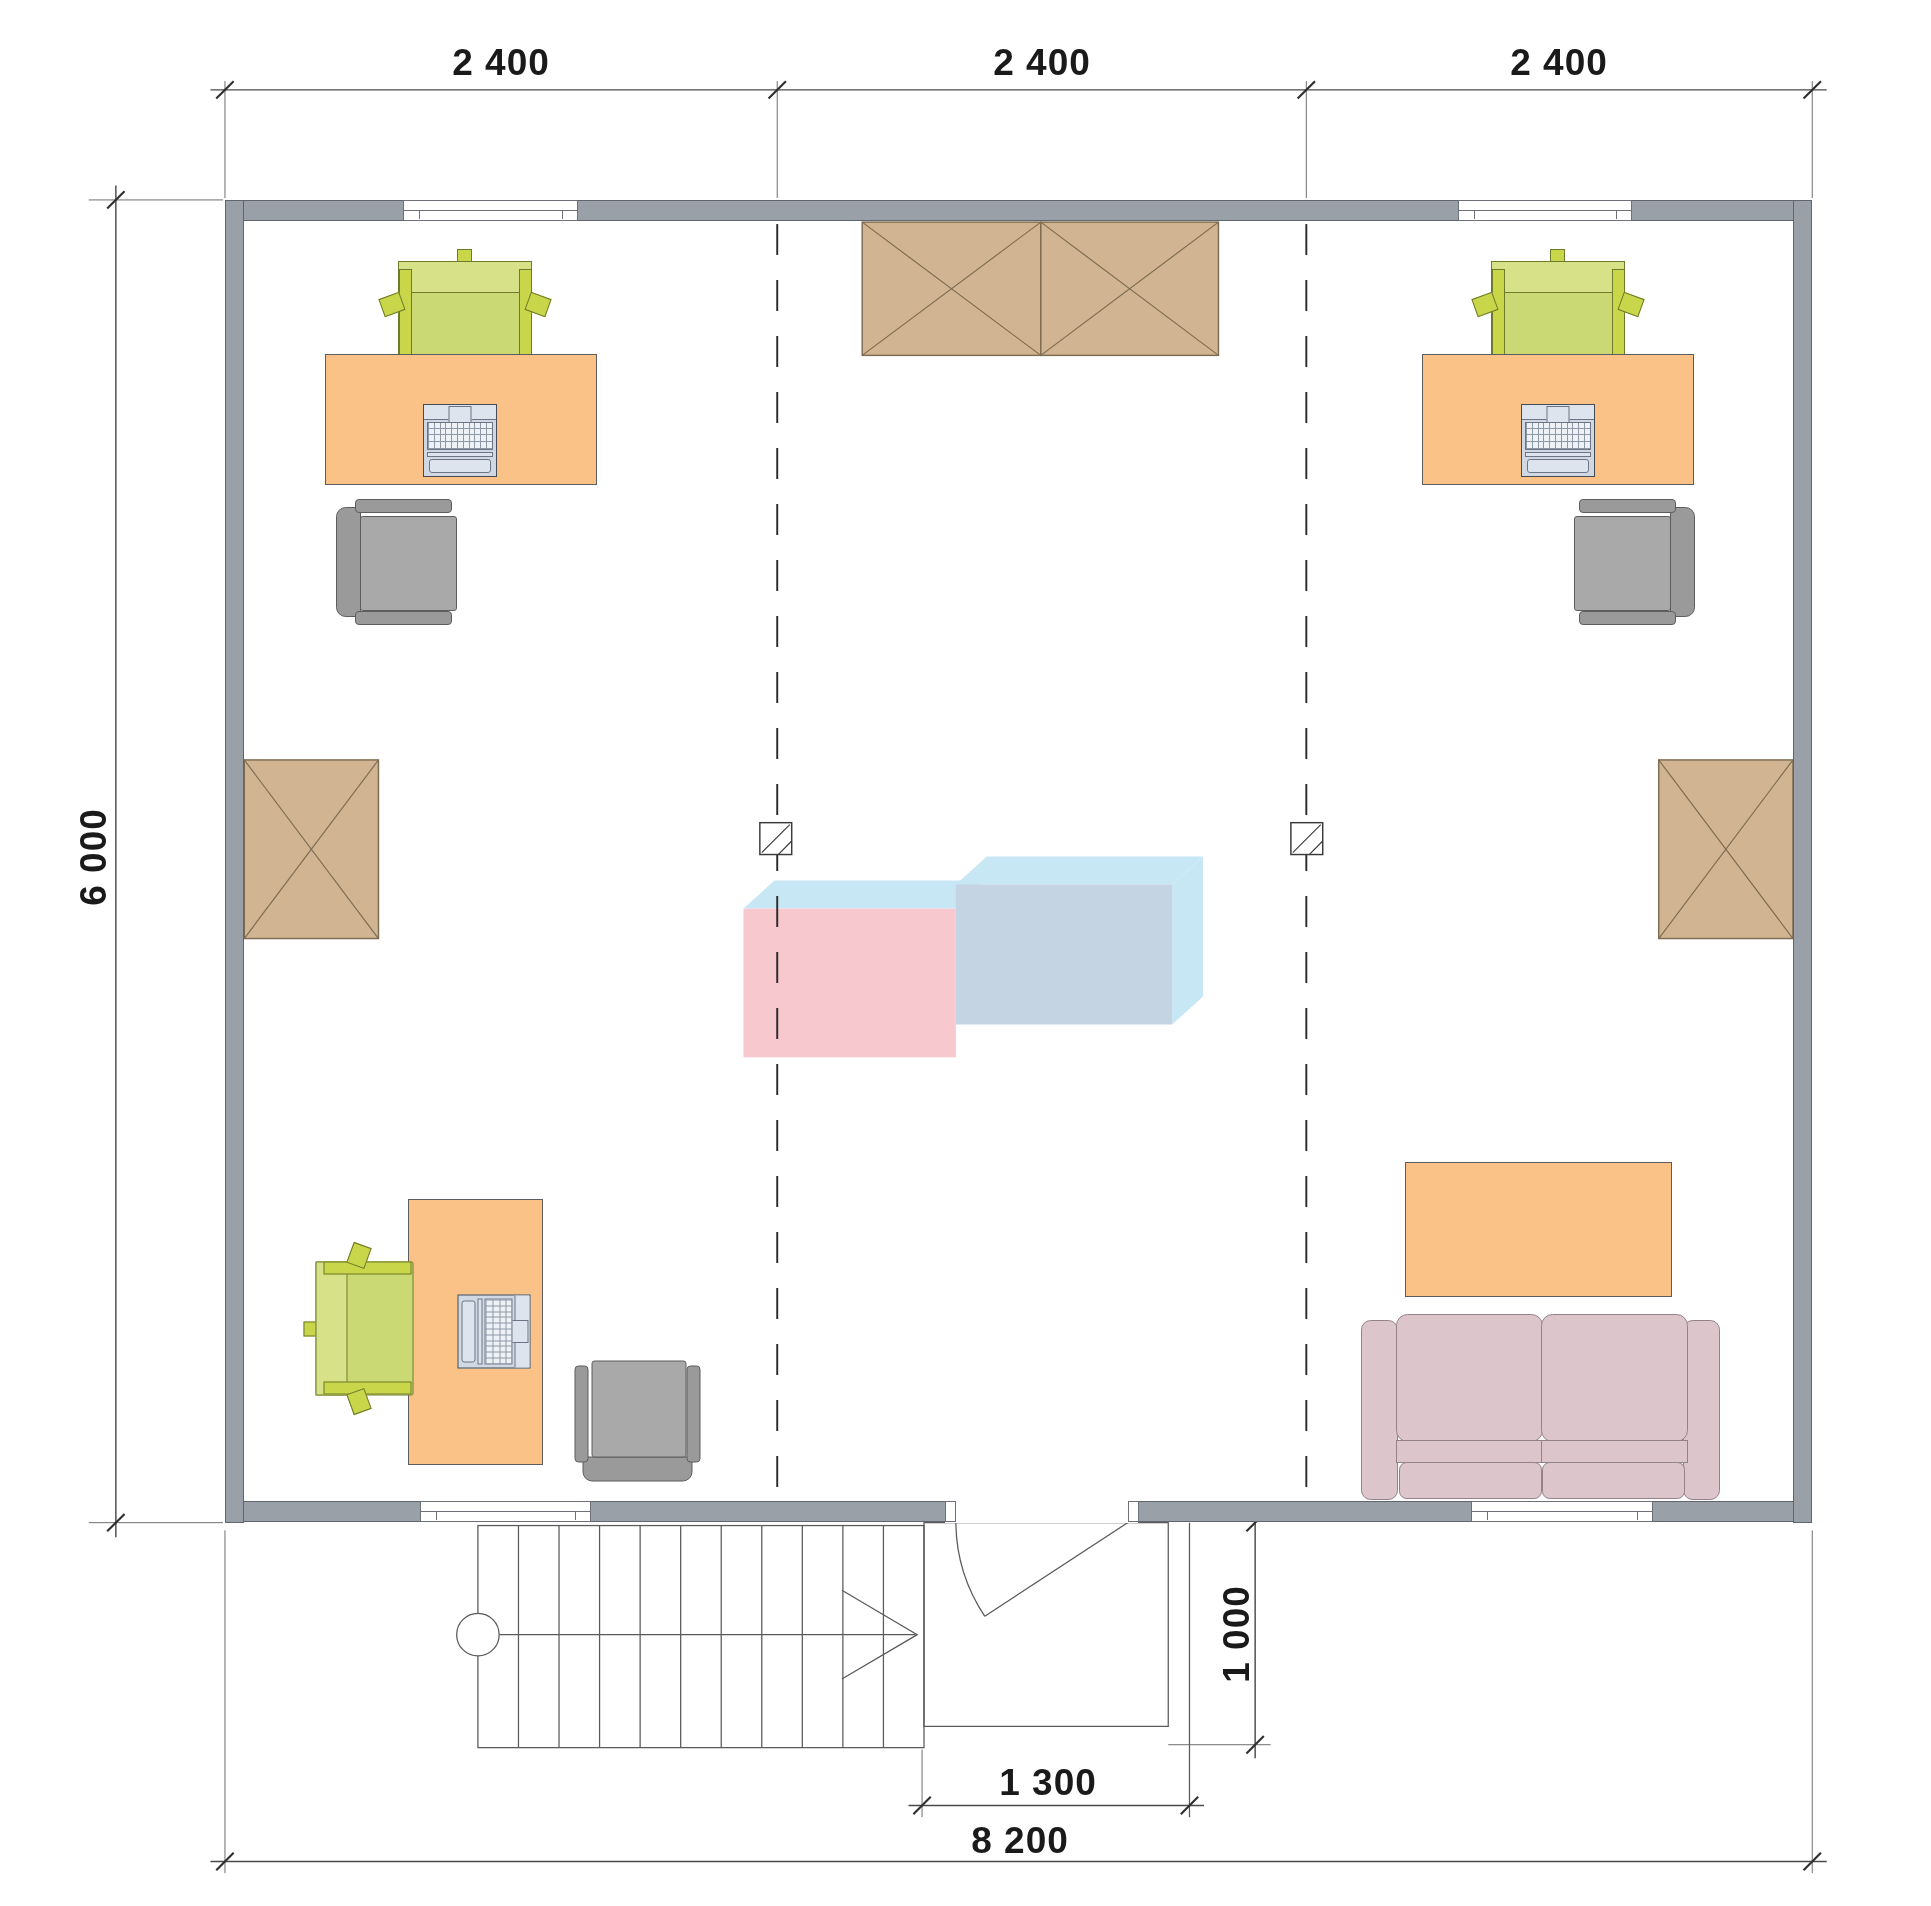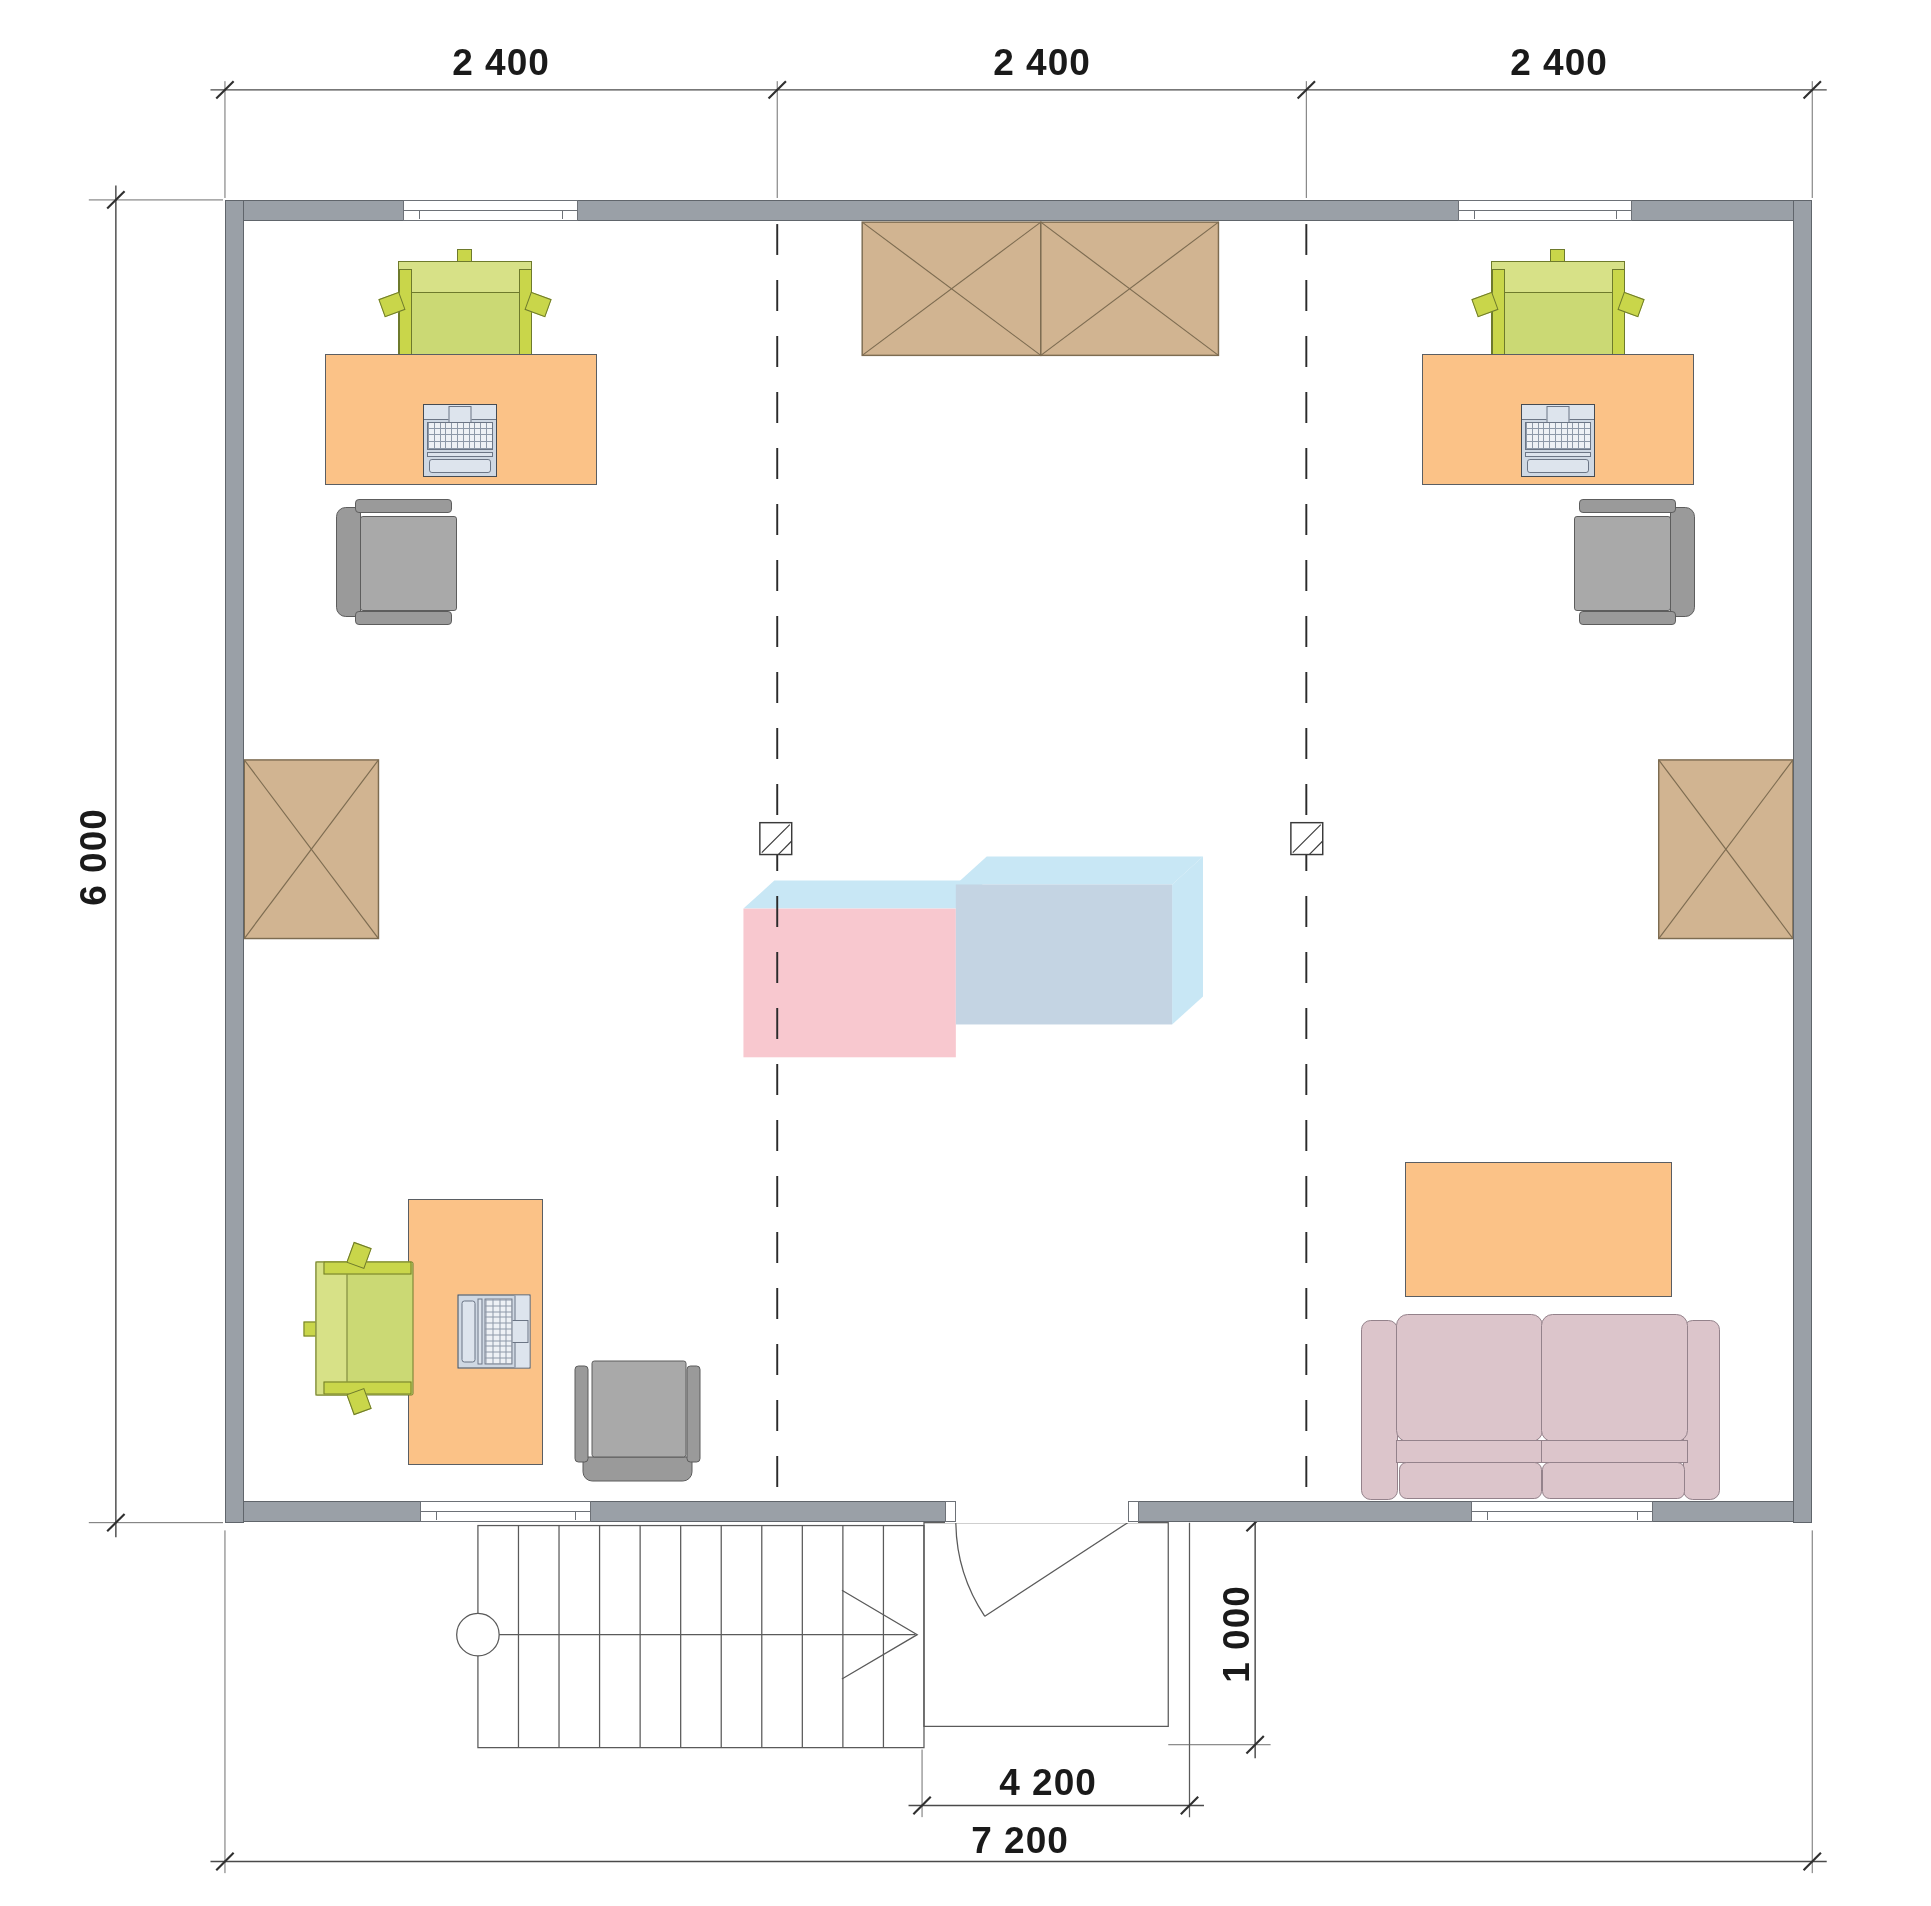--- a/index.html
+++ b/index.html
@@ -289,18 +289,18 @@
     <div class="sofa-part" style="left:180px;top:126px;width:147px;height:23px;"></div>
     <div class="sofa-part" style="left:38px;top:148px;width:143px;height:37px;border-radius:7.7px;"></div>
     <div class="sofa-part" style="left:181px;top:148px;width:143px;height:37px;border-radius:7.7px;"></div>
   </div>
 
 
   <div class="dim" style="left:501px;top:62px;">2 400</div>
   <div class="dim" style="left:1042px;top:62px;">2 400</div>
   <div class="dim" style="left:1559px;top:62px;">2 400</div>
   <div class="dim rot" style="left:93px;top:857px;">6 000</div>
-  <div class="dim" style="left:1020px;top:1840px;">7 200</div>
-  <div class="dim" style="left:1048px;top:1782px;">4 200</div>
+  <div class="dim" style="left:1020px;top:1840px;">8 200</div>
+  <div class="dim" style="left:1048px;top:1782px;">1 300</div>
   <div class="dim rot" style="left:1236px;top:1634px;">1 000</div>
 
 </div>
 
 
 </body></html>

